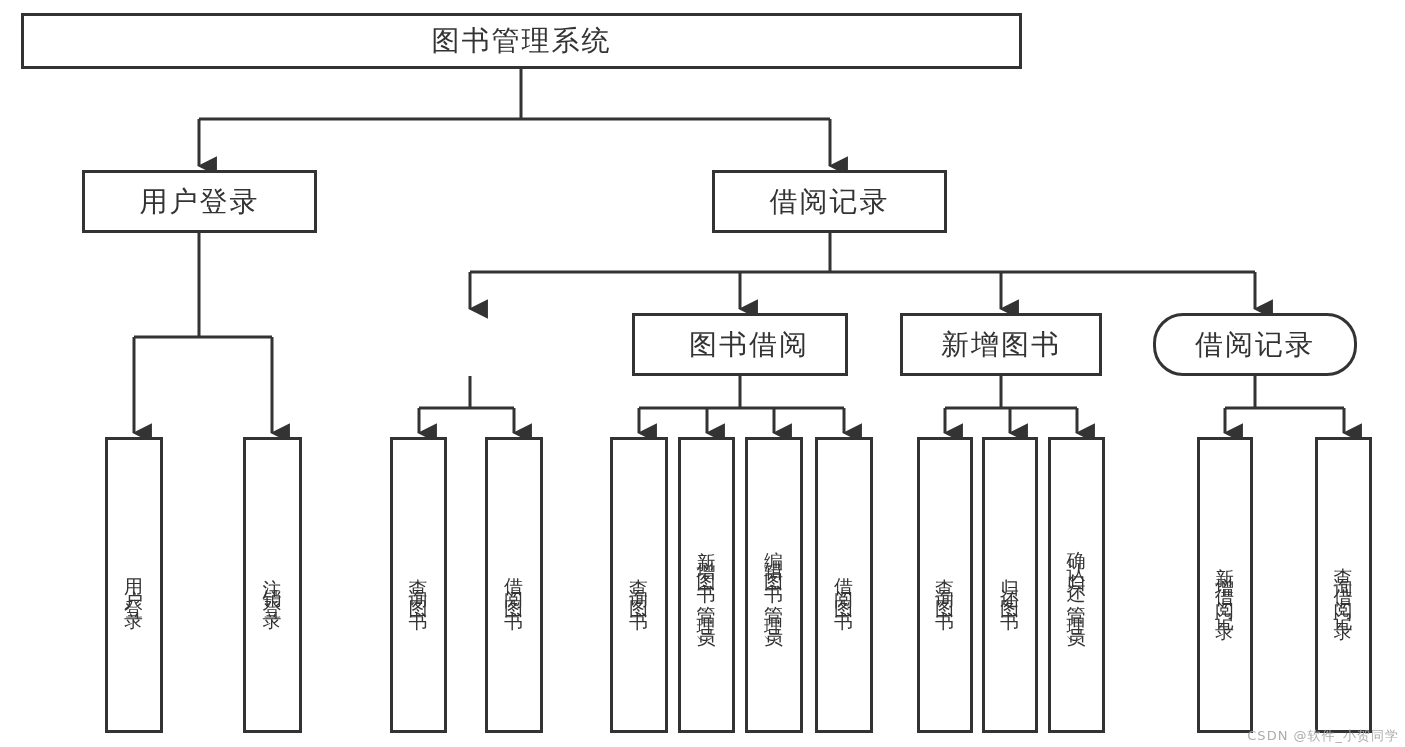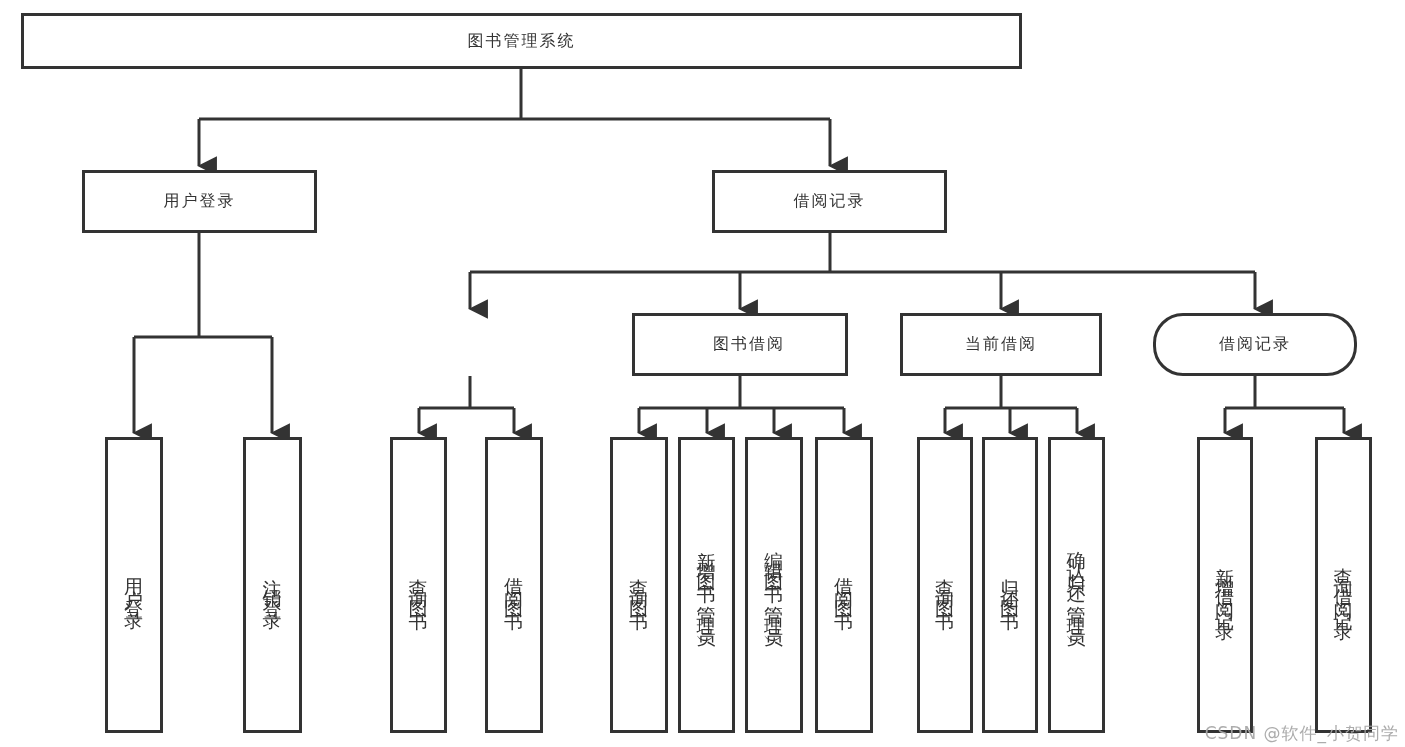--- a/index.html
+++ b/index.html
@@ -18,21 +18,21 @@
     pointer-events: none;
   }
   .hbox {
     position: absolute;
     box-sizing: border-box;
     border: 3px solid #333333;
     background: #ffffff;
     display: flex;
     align-items: center;
     justify-content: center;
-    font-size: 16px;
+    font-size: 28px;
     letter-spacing: 2px;
     color: #333333;
     white-space: nowrap;
   }
   .vbox {
     position: absolute;
     box-sizing: border-box;
     border: 3px solid #333333;
     background: #ffffff;
     display: flex;
@@ -44,21 +44,21 @@
     text-orientation: mixed;
     font-size: 19px;
     letter-spacing: 11px;
     color: #333333;
     line-height: 1;
   }
   .watermark {
     position: absolute;
     right: 6px;
     bottom: 2px;
-    font-size: 17px;
+    font-size: 13px;
     color: #a8a8a8;
     letter-spacing: 1px;
     opacity: 0.95;
     white-space: nowrap;
   }
 </style>
 </head>
 <body>
 
 <div id="stage">
@@ -104,21 +104,21 @@
     <path d="M1225,408 V433" fill="none" stroke="#333333" stroke-width="3" marker-end="url(#arrow)"></path>
     <path d="M1344,408 V433" fill="none" stroke="#333333" stroke-width="3" marker-end="url(#arrow)"></path>
   </svg>
 
   <div class="hbox" style="left:21px; top:13px; width:1001px; height:56px;">图书管理系统</div>
 
   <div class="hbox" style="left:82px; top:170px; width:235px; height:63px;">用户登录</div>
   <div class="hbox" style="left:712px; top:170px; width:235px; height:63px;">借阅记录</div>
 
   <div class="hbox" style="left:632px; top:313px; width:216px; height:63px;padding-left:18px;">图书借阅</div>
-  <div class="hbox" style="left:900px; top:313px; width:202px; height:63px;">当前借阅</div>
+  <div class="hbox" style="left:900px; top:313px; width:202px; height:63px;">新增图书</div>
   <div class="hbox" style="left:1153px; top:313px; width:204px; height:63px;border-radius:30px;">借阅记录</div>
 
   <div class="vbox" style="left:105px; top:437px; width:58px; height:296px;">
     <span class="vtext">用户登录</span>
   </div>
   <div class="vbox" style="left:243px; top:437px; width:59px; height:296px;">
     <span class="vtext">注销登录</span>
   </div>
 
   <div class="vbox" style="left:390px; top:437px; width:57px; height:296px;">

